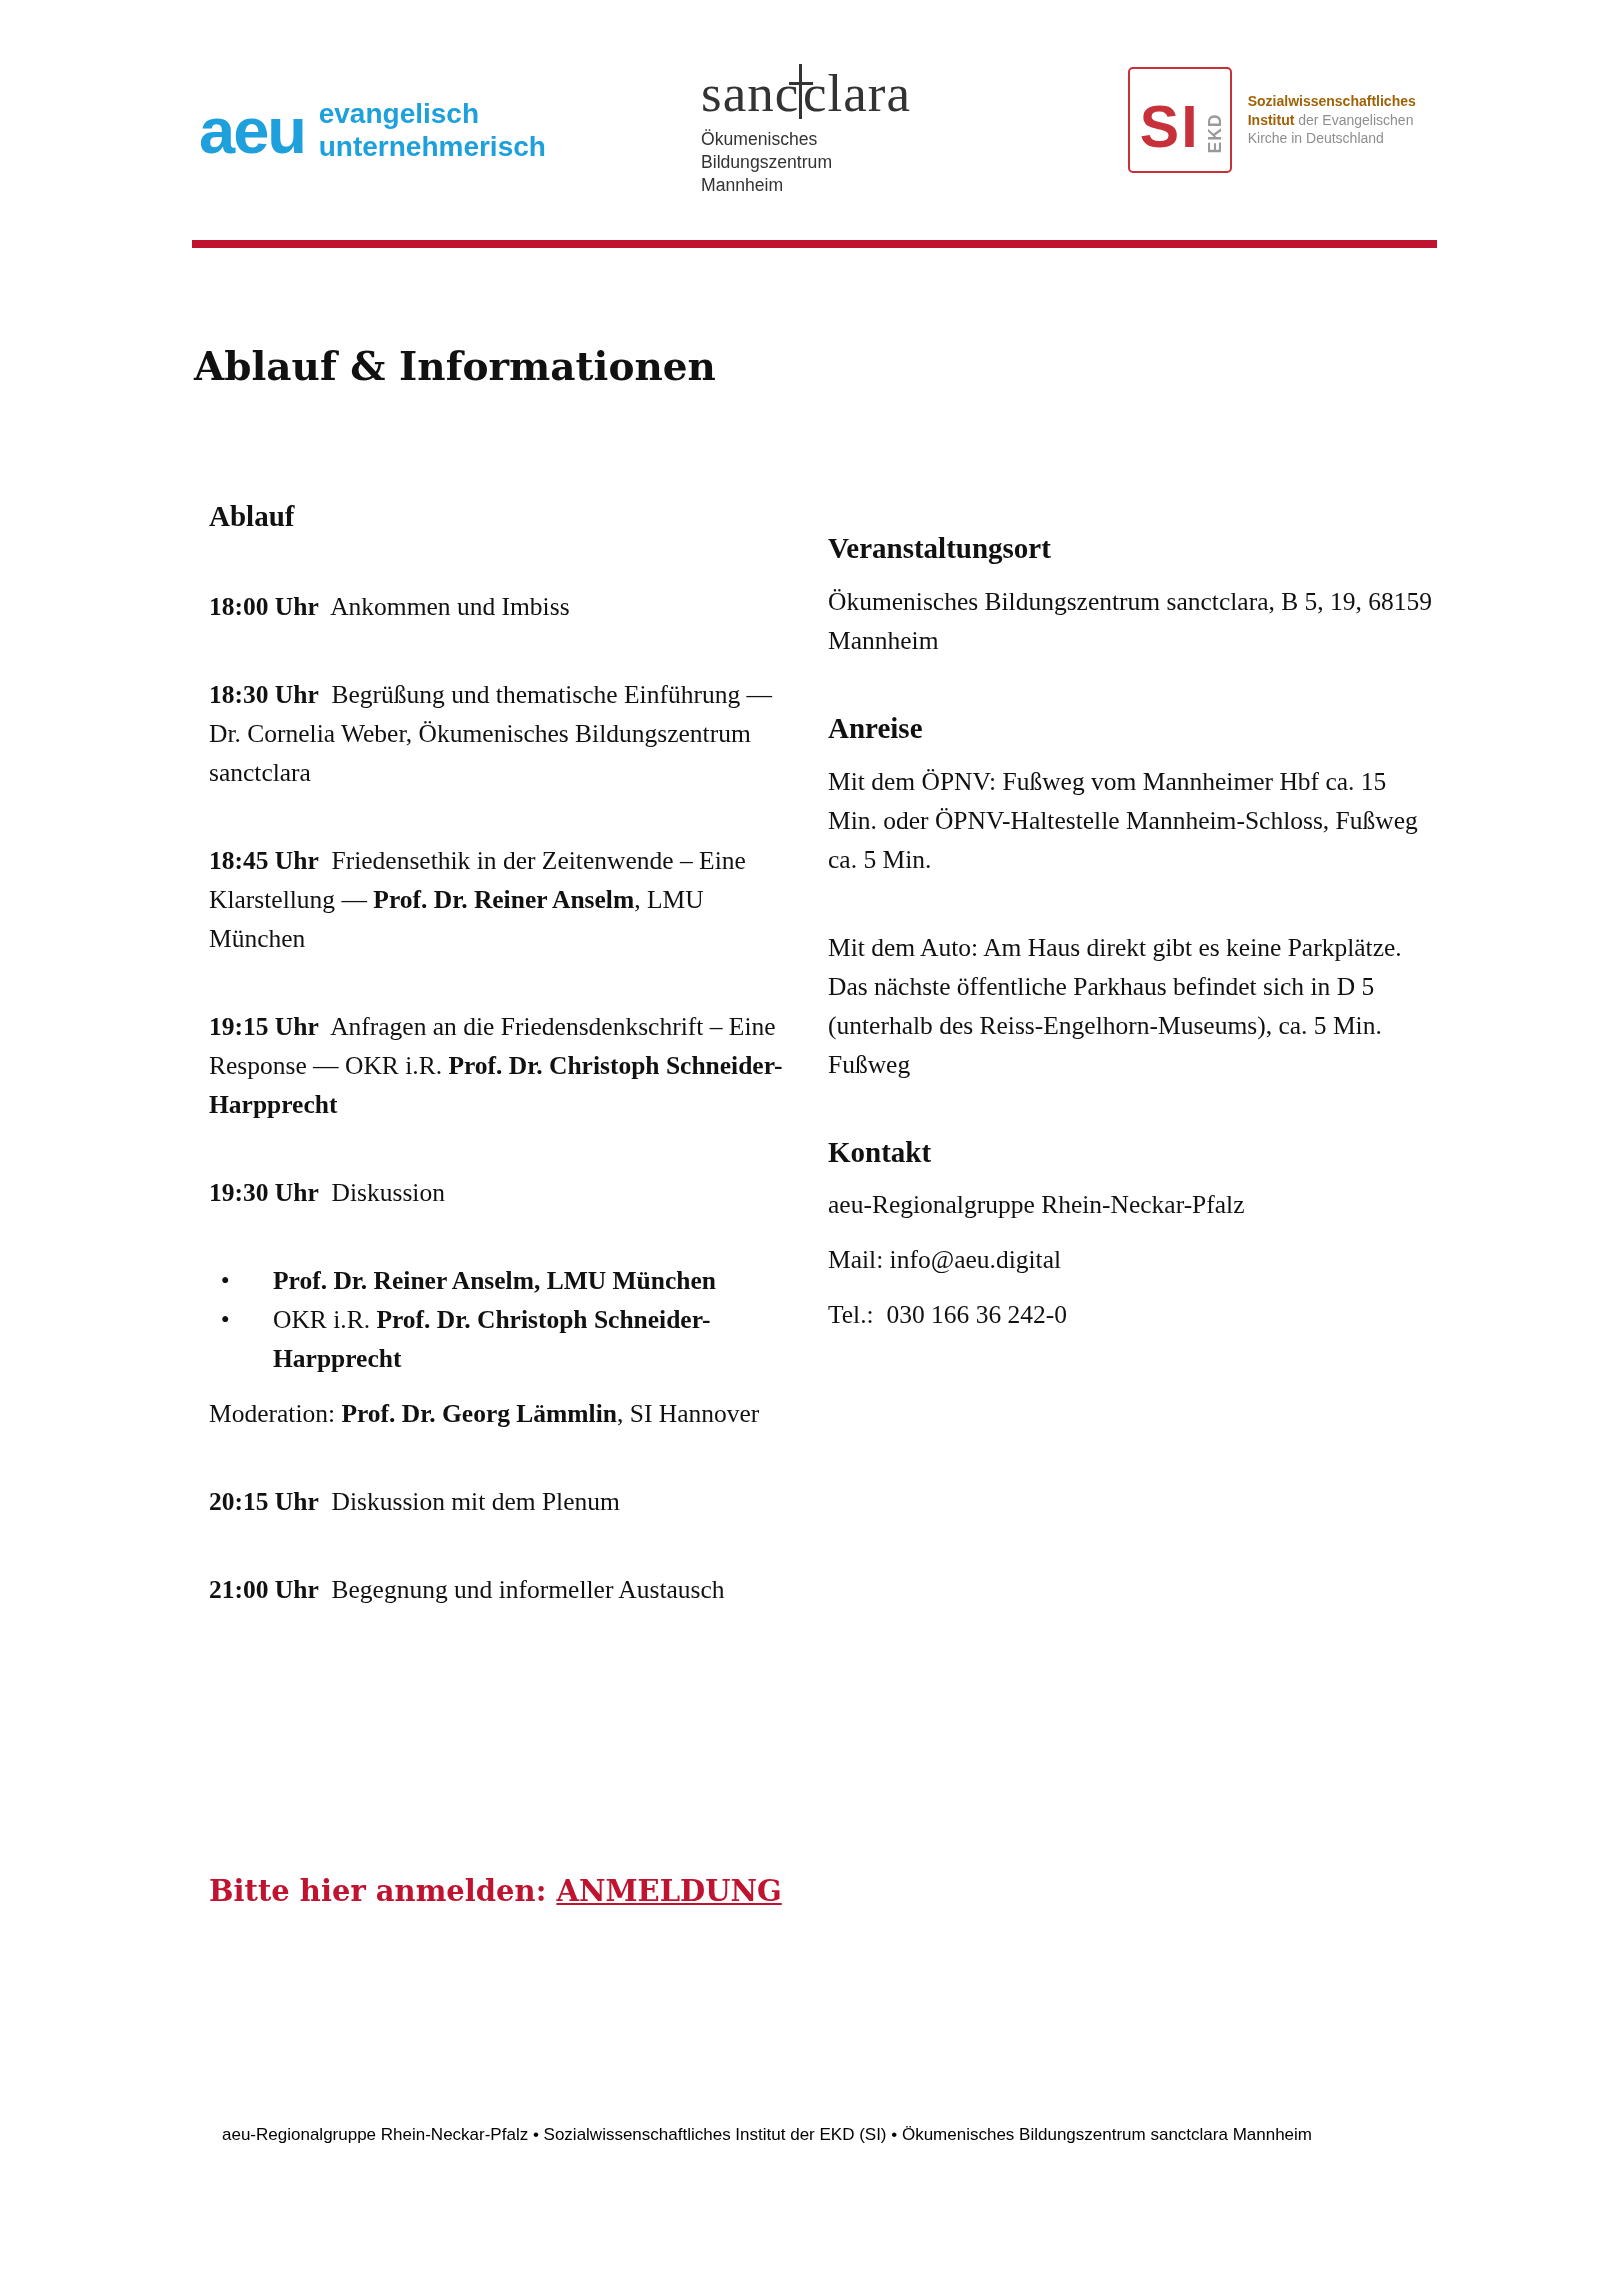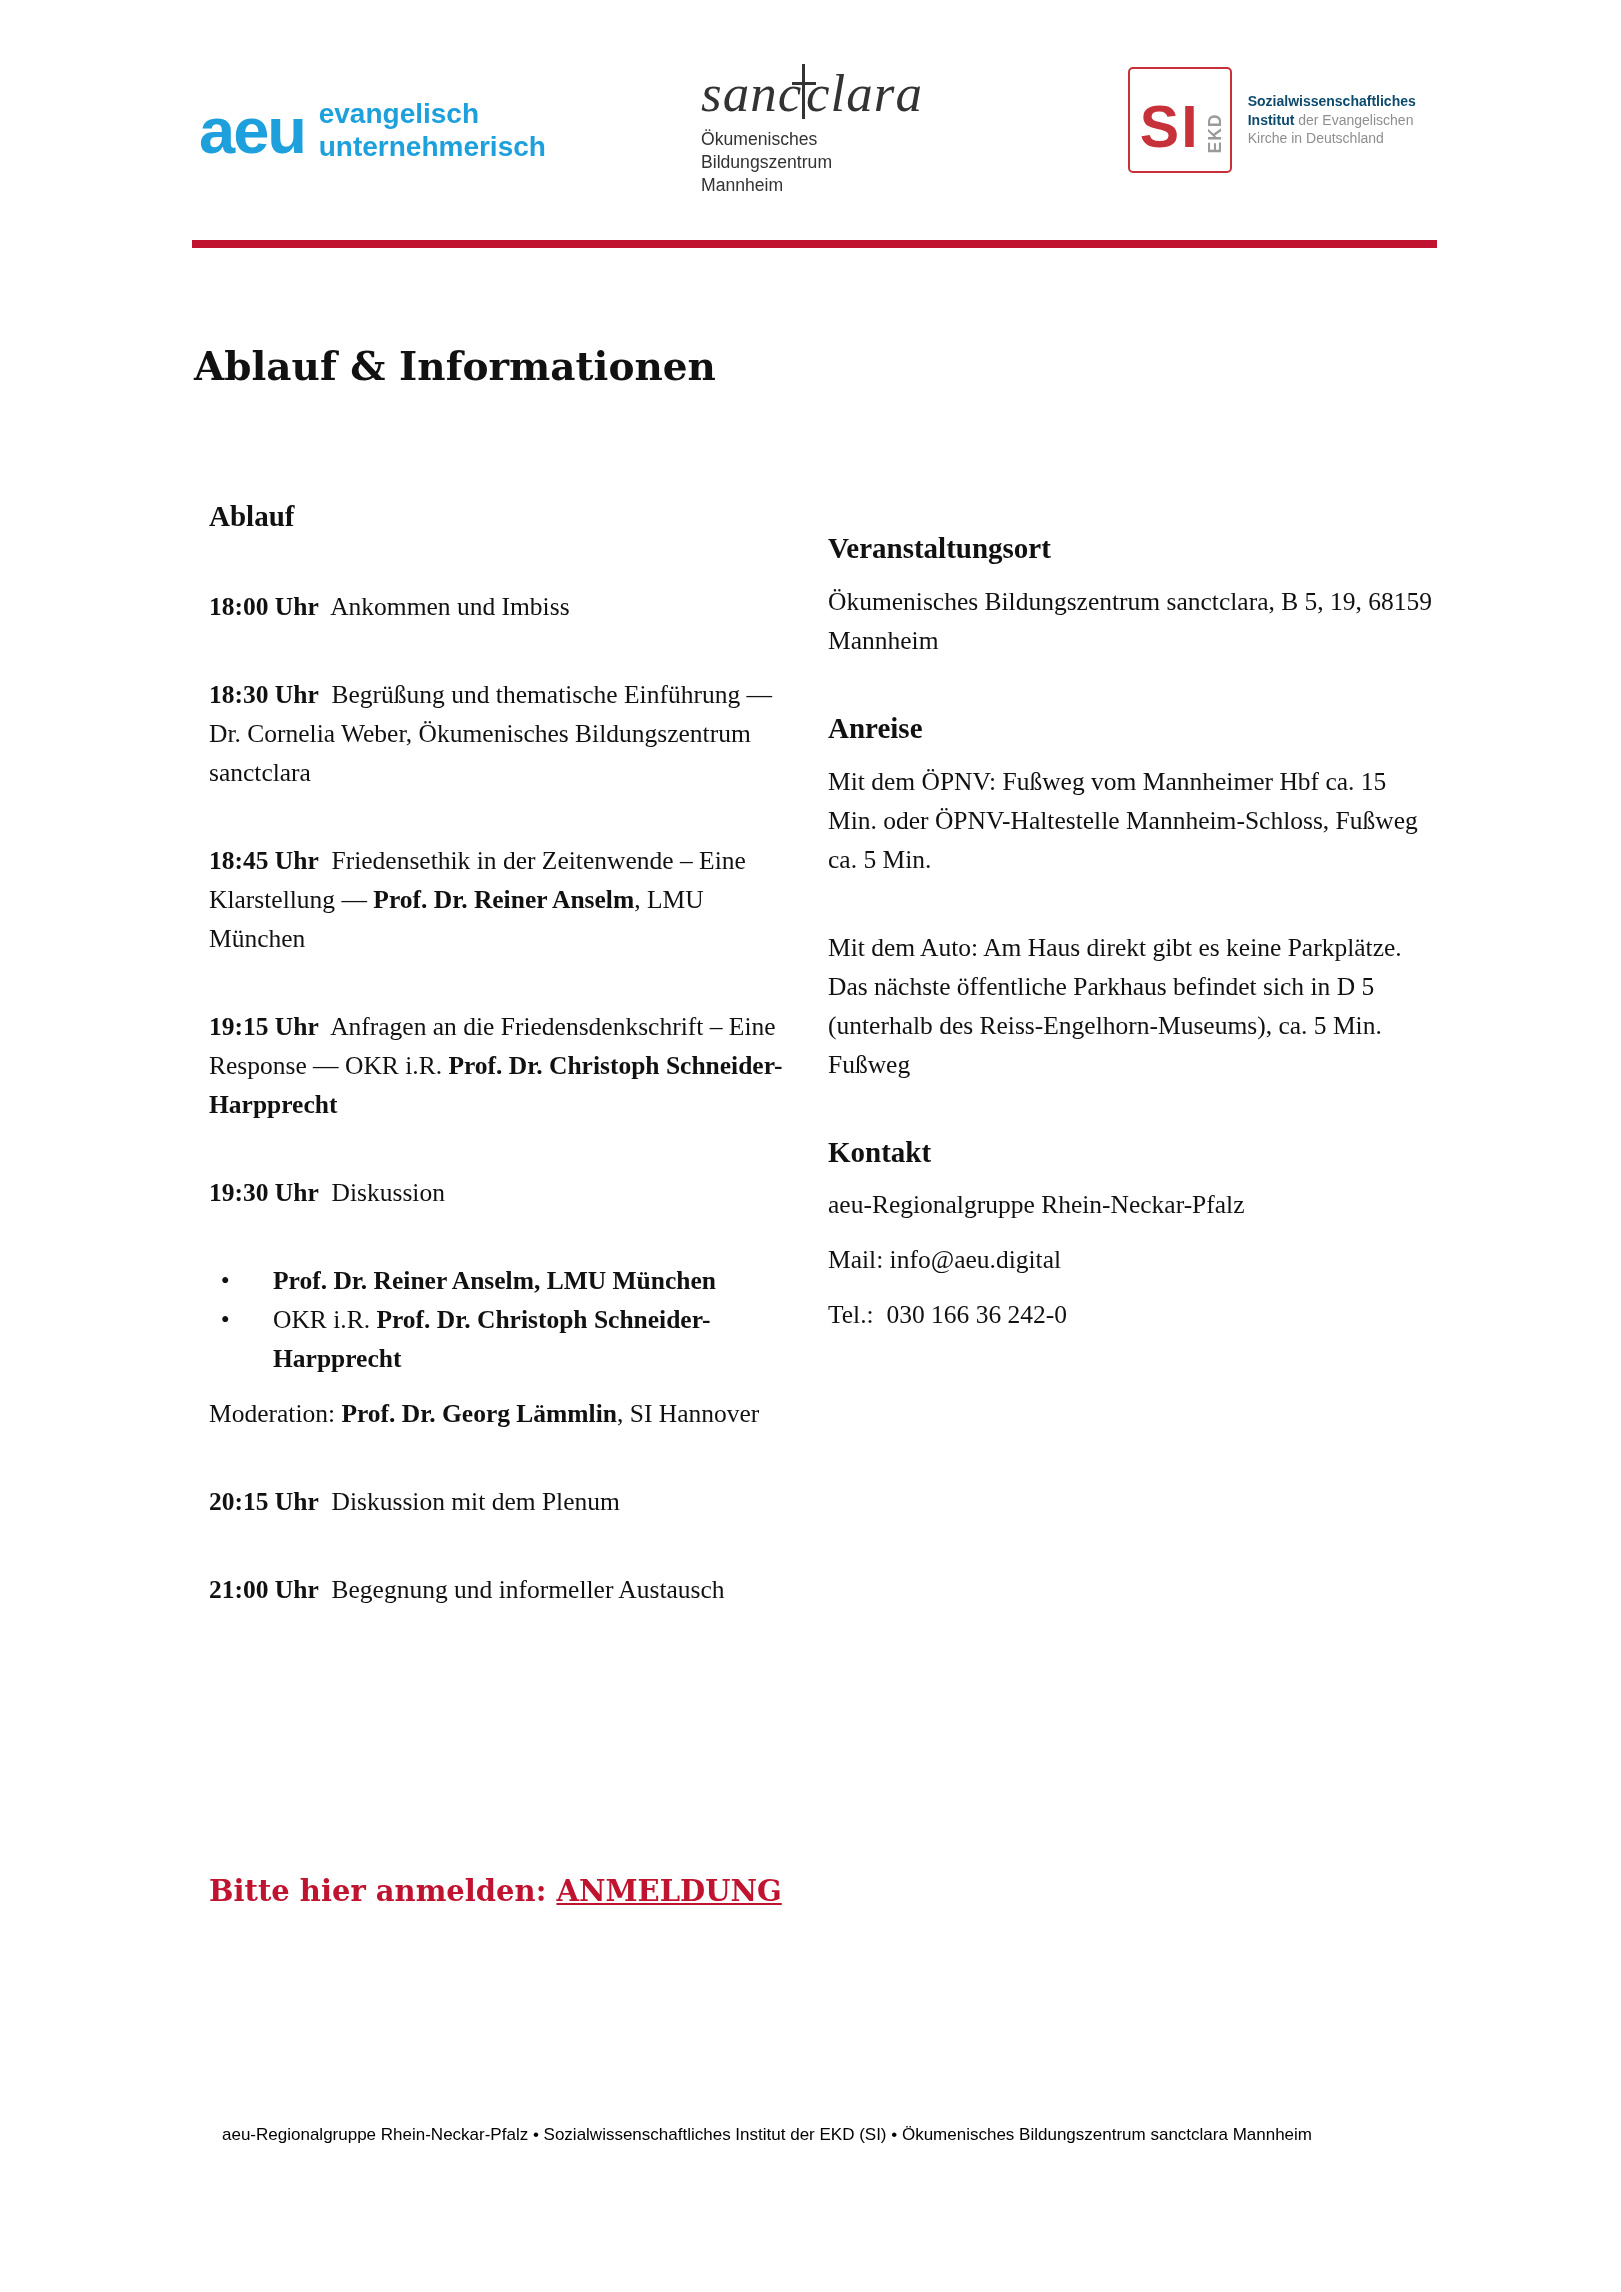--- a/index.html
+++ b/index.html
@@ -4,33 +4,33 @@
 <style>
   html, body { margin: 0; padding: 0; background: #ffffff; }
   body { width: 1621px; height: 2293px; position: relative; overflow: hidden; color: #111; }
 
   
   .logo-aeu { position: absolute; left: 199px; top: 98px; display: flex; align-items: center; }
   .aeu-mark { font-family: "Liberation Sans", sans-serif; font-weight: 700; font-size: 65px; color: #1ea0dd; letter-spacing: -2px; line-height: 1; }
   .aeu-text { margin-left: 13.7px; font-family: "Liberation Sans", sans-serif; font-weight: 700; font-size: 28px; color: #1ea0dd; line-height: 1.15; }
 
   .logo-sc { position: absolute; left: 701px; top: 67px; }
-  .sc-word { font-family: "Liberation Serif", serif; font-size: 53px; color: #333; line-height: 1; letter-spacing: 1px; position: relative; font-style: italic; }
+  .sc-word { font-family: "Liberation Serif", serif; font-size: 53px; color: #333; line-height: 1; letter-spacing: 1px; position: relative; }
   .sc-cross { display: inline-block; position: relative; width: 3.9px; }
   .sc-cross::before { content: ""; position: absolute; left: 0; top: -47px; width: 2.9px; height: 55px; background: #333; }
   .sc-cross::after { content: ""; position: absolute; left: -9.8px; top: -29px; width: 23.5px; height: 2.9px; background: #333; }
   .sc-sub { font-family: "Liberation Sans", sans-serif; font-size: 17.6px; color: #333; line-height: 1.3; margin-top: 7.8px; }
 
   .logo-si { position: absolute; left: 1128px; top: 67px; display: flex; align-items: center; }
   .si-box { width: 104px; height: 106px; border: 2px solid #c7323a; border-radius: 4.9px; box-sizing: border-box; position: relative; }
   .si-letters { position: absolute; left: 9.8px; top: 29px; font-family: "Liberation Sans", sans-serif; font-weight: 700; font-size: 59px; color: #c7323a; line-height: 1; letter-spacing: 2px; }
   .si-ekd { position: absolute; left: 73px; top: 37px; width: 23.5px; height: 55px; display: flex; align-items: center; justify-content: center; }
   .si-ekd span { transform: rotate(-90deg); display: block; font-family: "Liberation Sans", sans-serif; font-weight: 700; font-size: 17.6px; color: #9a9a9a; letter-spacing: 1px; }
   .si-text { margin-left: 15.7px; font-family: "Liberation Sans", sans-serif; font-size: 14px; line-height: 1.35; color: #8e8e8e; }
-  .si-text .red { color: #0c4a6e; font-weight: 700; }
+  .si-text .red { color: #a16207; font-weight: 700; }
 
   .redline { position: absolute; left: 192px; top: 240px; width: 1245px; height: 7.8px; background: #c0132f; }
 
   .title { position: absolute; left: 194px; top: 343px; font-family: "DejaVu Serif", serif; font-weight: 700; font-size: 39px; color: #111; }
 
   
   .col { position: absolute; font-family: "Liberation Serif", "DejaVu Serif", serif; font-size: 25.5px; line-height: 39px; color: #111; }
   .col-left { left: 209px; top: 495px; width: 588px; }
   .col-right { left: 828px; top: 495px; width: 608px; margin-top: 32px; }
   .h2 { font-weight: 700; font-size: 29px; line-height: 43px; }

